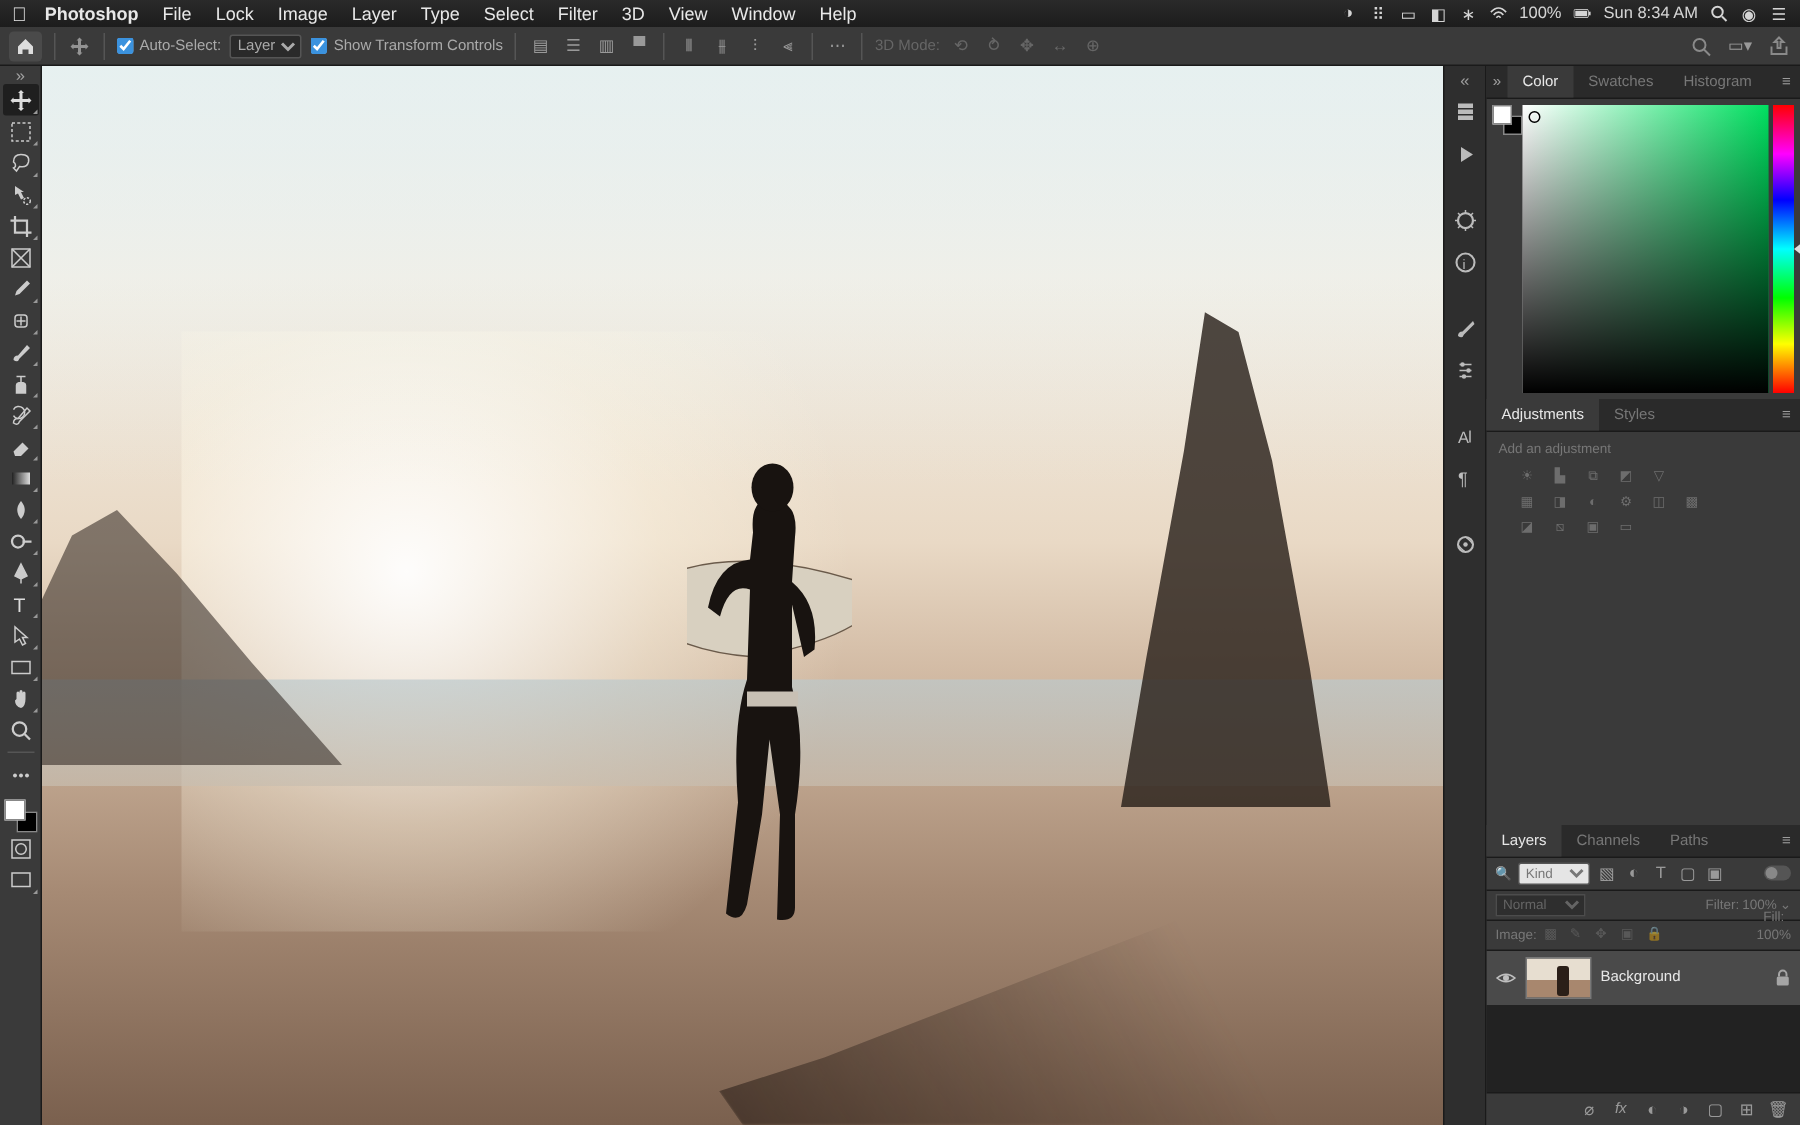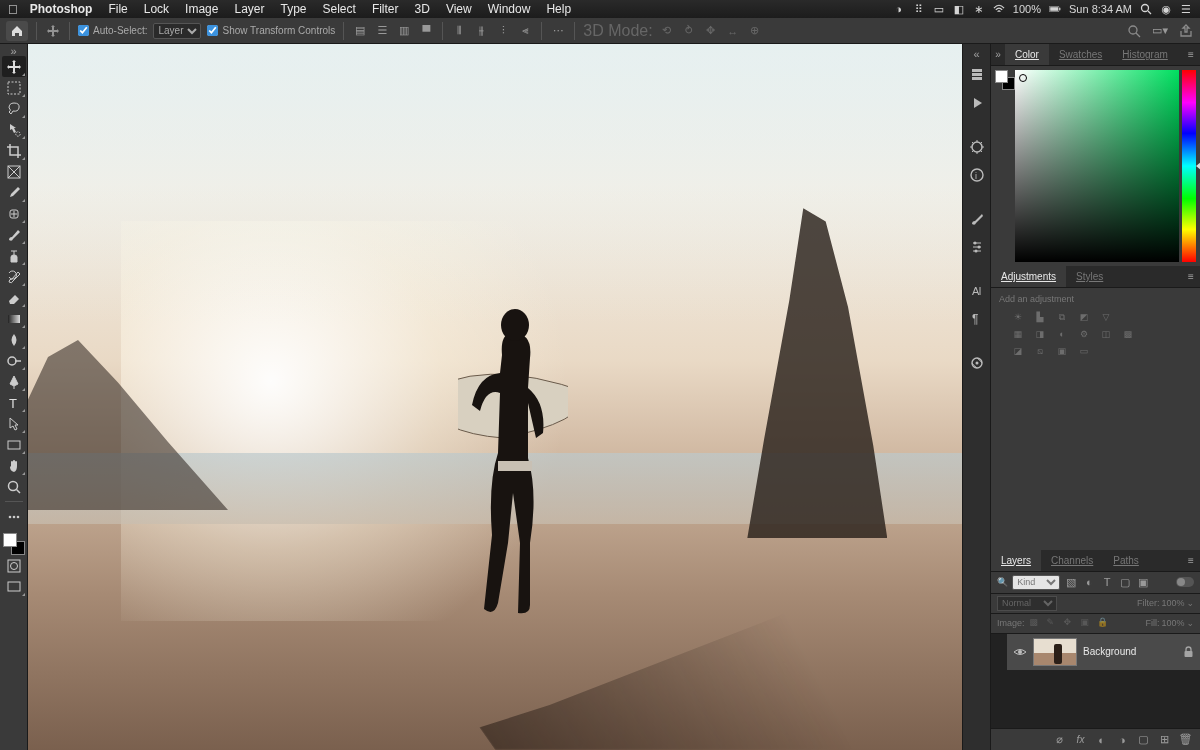--- a/index.html
+++ b/index.html
@@ -69,21 +69,21 @@
 
   
   #panel-strip{width:28px;background:var(--toolbar-dark);border-left:1px solid var(--border);display:flex;flex-direction:column;align-items:center;padding-top:4px;gap:6px;}
   #panel-strip .expand{height:10px;width:100%;display:flex;justify-content:center;opacity:.6;}
   #panel-strip .pico{width:22px;height:22px;display:flex;align-items:center;justify-content:center;border-radius:2px;}
   #panel-strip .gap{height:10px;}
 
   
   #panels{width:210px;background:var(--panel);border-left:1px solid var(--border);display:flex;flex-direction:column;}
   .panel-tabs{height:22px;display:flex;align-items:stretch;background:var(--panel-dark);border-bottom:1px solid var(--border);font-size:10px;}
-  .panel-tabs .tab{padding:0 10px;display:flex;align-items:center;color:var(--text-faint);cursor:default;text-decoration:underline;}
+  .panel-tabs .tab{padding:0 10px;display:flex;align-items:center;color:var(--text-faint);cursor:default;}
   .panel-tabs .tab.active{background:var(--panel);color:var(--text);}
   .panel-tabs .menu{margin-left:auto;width:18px;display:flex;align-items:center;justify-content:center;opacity:.6;}
   .panel-tabs .collapse{width:14px;display:flex;align-items:center;justify-content:center;opacity:.6;}
 
   
   #color-body{height:200px;position:relative;display:flex;}
   #color-swatch{width:24px;padding:4px;}
   #color-swatch .pair{position:relative;width:20px;height:20px;}
   #color-swatch .pair .a{position:absolute;left:0;top:0;width:13px;height:13px;background:#fff;border:1px solid #888;z-index:2;}
   #color-swatch .pair .b{position:absolute;right:0;bottom:0;width:13px;height:13px;background:#000;border:1px solid #888;}
@@ -105,23 +105,23 @@
   #layers-filter{height:22px;display:flex;align-items:center;gap:4px;padding:0 6px;border-bottom:1px solid var(--border);}
   #layers-filter select{background:#e5e5e5;border:1px solid #555;color:var(--text-faint);font-size:9px;height:15px;width:48px;border-radius:2px;}
   #layers-filter .fico{width:14px;height:14px;opacity:.55;display:flex;align-items:center;justify-content:center;}
   #layers-filter .toggle{margin-left:auto;width:18px;height:10px;border-radius:5px;background:#555;position:relative;}
   #layers-filter .toggle::after{content:"";position:absolute;left:1px;top:1px;width:8px;height:8px;border-radius:50%;background:#888;}
   #layers-opts{height:20px;display:flex;align-items:center;padding:0 6px;gap:4px;font-size:9px;color:var(--text-faint);border-bottom:1px solid var(--border);}
   #layers-opts select{background:#2a2a2a;border:1px solid #555;color:var(--text-faint);font-size:9px;height:15px;width:60px;}
   #layers-opts .r{margin-left:auto;display:flex;align-items:center;gap:2px;}
   #layers-lock{height:20px;display:flex;align-items:center;padding:0 6px;gap:5px;font-size:9px;color:var(--text-faint);border-bottom:1px solid var(--border);}
   #layers-lock .lico{width:12px;height:12px;opacity:.5;}
-  #layers-lock .r{margin-left:auto;display:flex;align-items:center;gap:2px;}
+  #layers-lock .r{margin-left:auto;display:flex;align-items:center;gap:2px;flex-direction:column;}
   #layers-list{flex:1;overflow:auto;background:var(--panel-darker);}
-  .layer-row{height:36px;display:flex;align-items:center;background:#4a4a4a;padding:0 6px;gap:6px;margin-left:16px;}
+  .layer-row{height:36px;display:flex;align-items:center;background:#4a4a4a;padding:0 6px;gap:6px;}
   .layer-row .eye{width:14px;opacity:.8;}
   .layer-row .thumb{width:44px;height:28px;background:linear-gradient(180deg,#e7ded0 0 55%,#a8876e 55% 100%);border:1px solid #777;position:relative;}
   .layer-row .thumb::after{content:"";position:absolute;left:48%;top:20%;width:8px;height:20px;background:#2b1f18;border-radius:2px;}
   .layer-row .name{flex:1;font-size:10px;color:var(--text);}
   .layer-row .lock{opacity:.7;}
   #layers-footer{height:22px;border-top:1px solid var(--border);display:flex;align-items:center;justify-content:flex-end;gap:8px;padding:0 8px;background:var(--panel);}
   #layers-footer span{opacity:.55;width:13px;height:13px;display:flex;align-items:center;justify-content:center;}
 </style>
 </head>
 <body>
@@ -200,21 +200,21 @@
   <span class="opt-ico">▥</span>
   <span class="opt-ico">▀</span>
   <div class="sep"></div>
   <span class="opt-ico">⫴</span>
   <span class="opt-ico">⫵</span>
   <span class="opt-ico">⫶</span>
   <span class="opt-ico">⫷</span>
   <div class="sep"></div>
   <span class="opt-ico">⋯</span>
   <div class="sep"></div>
-  <span style="font-size:16px;color:#666">3D Mode:</span>
+  <span style="font-size:10px;color:#666">3D Mode:</span>
   <span class="opt-ico faint">⟲</span>
   <span class="opt-ico faint">⥁</span>
   <span class="opt-ico faint">✥</span>
   <span class="opt-ico faint">↔</span>
   <span class="opt-ico faint">⊕</span>
   <div class="right">
     <span class="opt-ico">
         <svg width="14" height="14" viewBox="0 0 14 14">
           <circle cx="6" cy="6" r="4" stroke="#ccc" fill="none" stroke-width="1.3"></circle>
           <line x1="9" y1="9" x2="13" y2="13" stroke="#ccc" stroke-width="1.3"></line>

